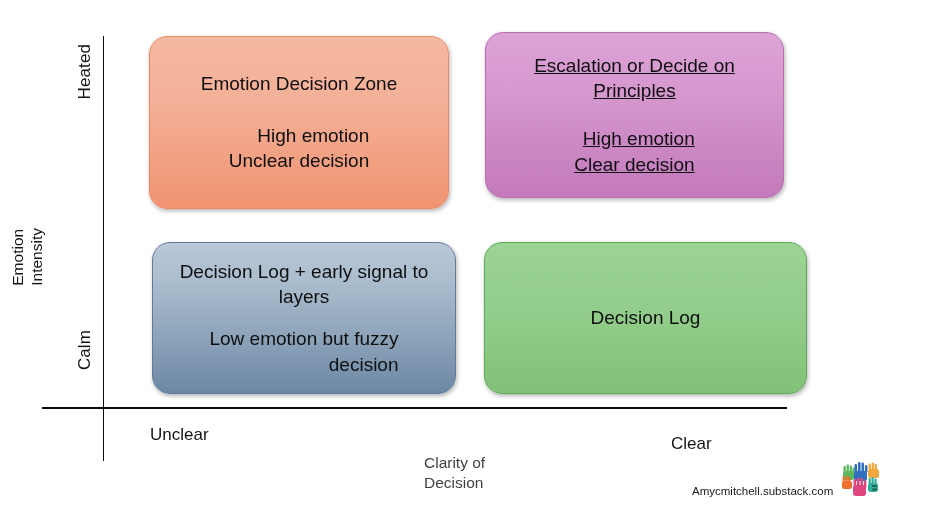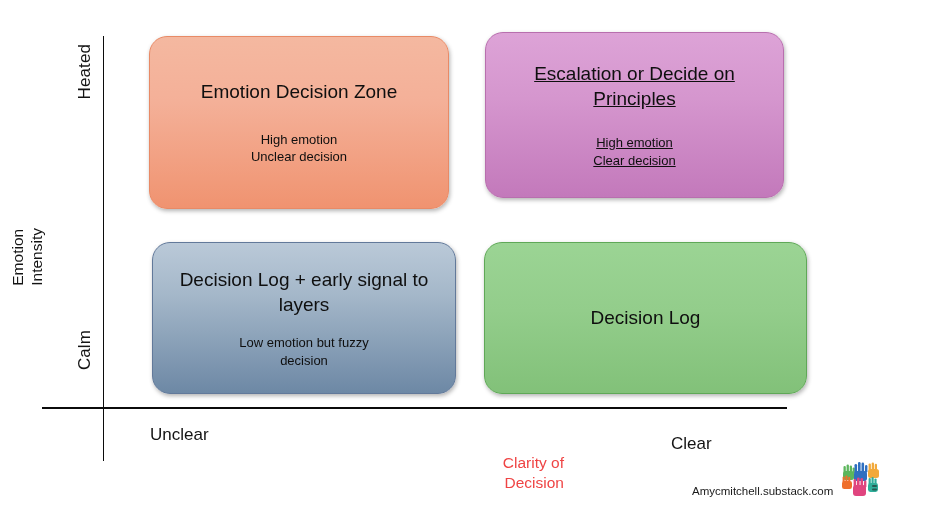--- a/index.html
+++ b/index.html
@@ -73,24 +73,23 @@
     margin-left: 8px;
   }
   .lbl-unclear { left: 142px; top: 425px; }
   .lbl-clear   { left: 663px; top: 434px; }
 
   .axis-title-x {
     position: absolute;
     left: 424px;
     top: 453px;
     width: 140px;
-    color: #ef4444;
+    color: #404040;
     font-size: 15.5px;
     line-height: 1.32;
-    text-align: right;
   }
   .axis-title-x span { display: block; }
 
   
   .quad {
     position: absolute;
     border-radius: 18px;
     box-sizing: border-box;
     display: flex;
     flex-direction: column;
@@ -99,23 +98,24 @@
     text-align: center;
     color: #0f0f0f;
     padding: 6px 16px;
     box-shadow: 1px 2px 4px rgba(0,0,0,0.30);
   }
   .quad .title {
     font-size: 19px;
     line-height: 1.35;
   }
   .quad .sub {
-    font-size: 13px;
+    font-size: 19px;
     line-height: 1.35;
     margin-top: 26px;
+    text-align: right;
   }
   .quad .sub span { display: block; }
 
   
   #quad-tl {
     left: 149px; top: 36px; width: 300px; height: 173px;
     background: linear-gradient(180deg, #f4b8a0 0%, #f4b098 38%, #f09370 100%);
     border: 1.3px solid #e88a66;
   }
   

